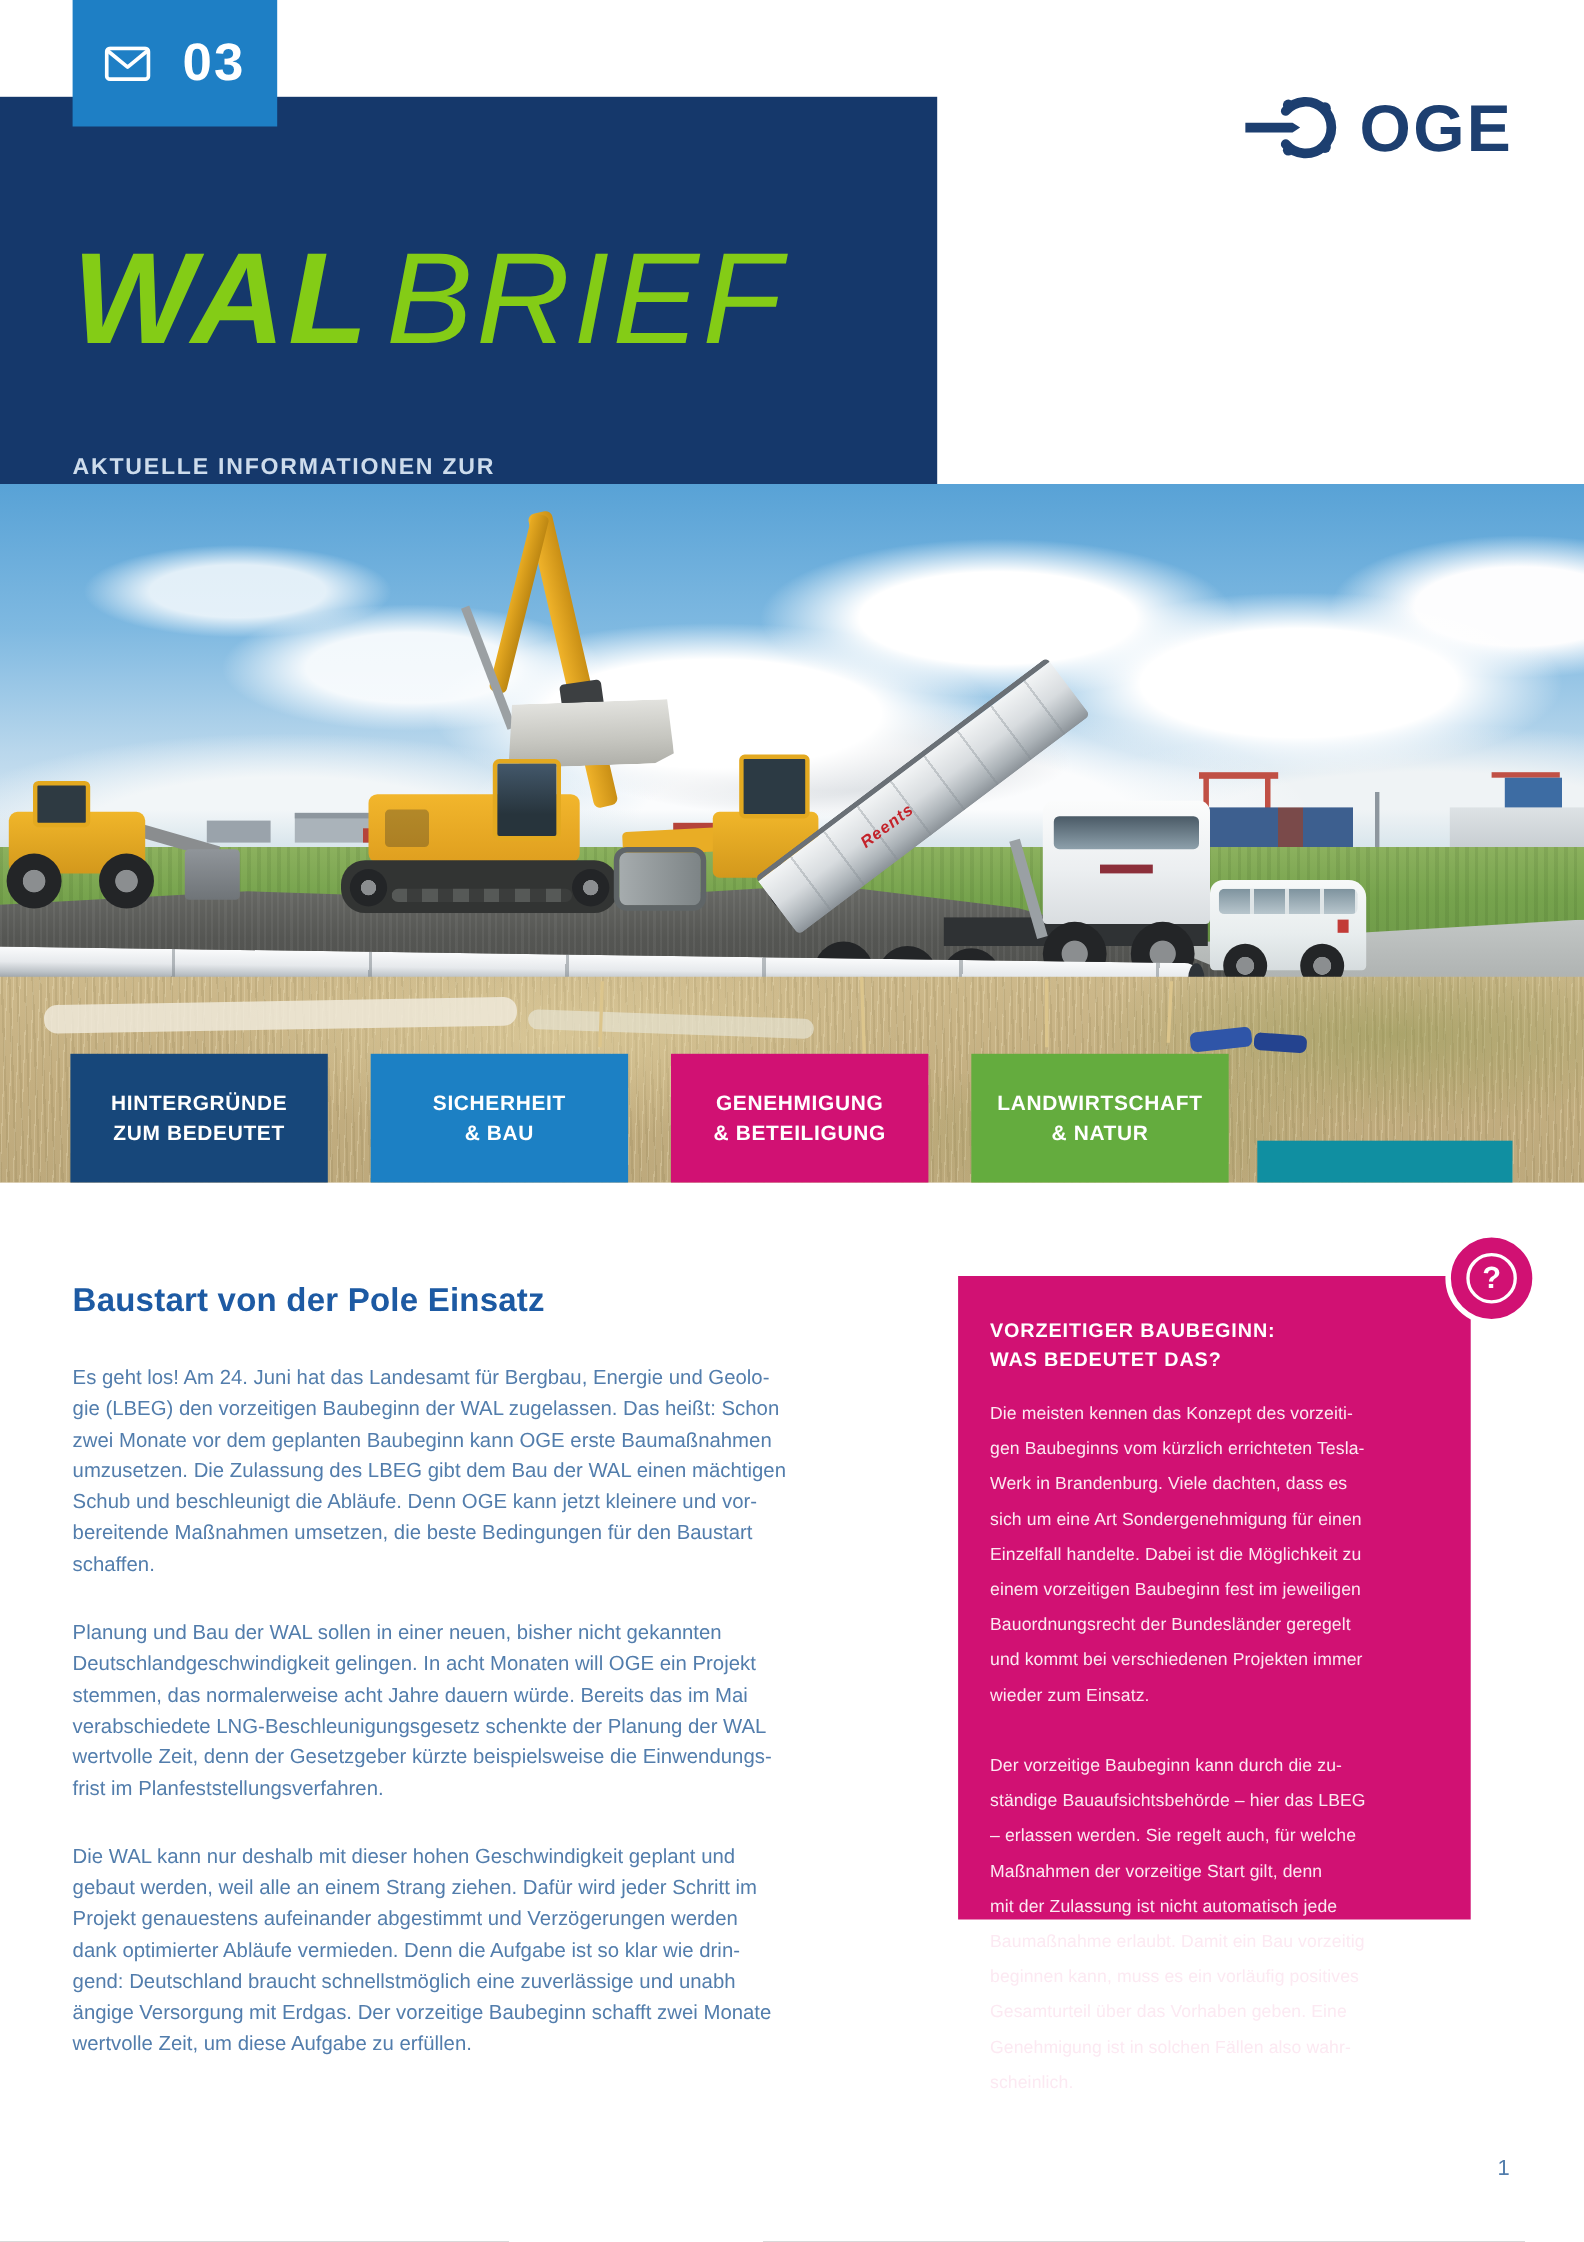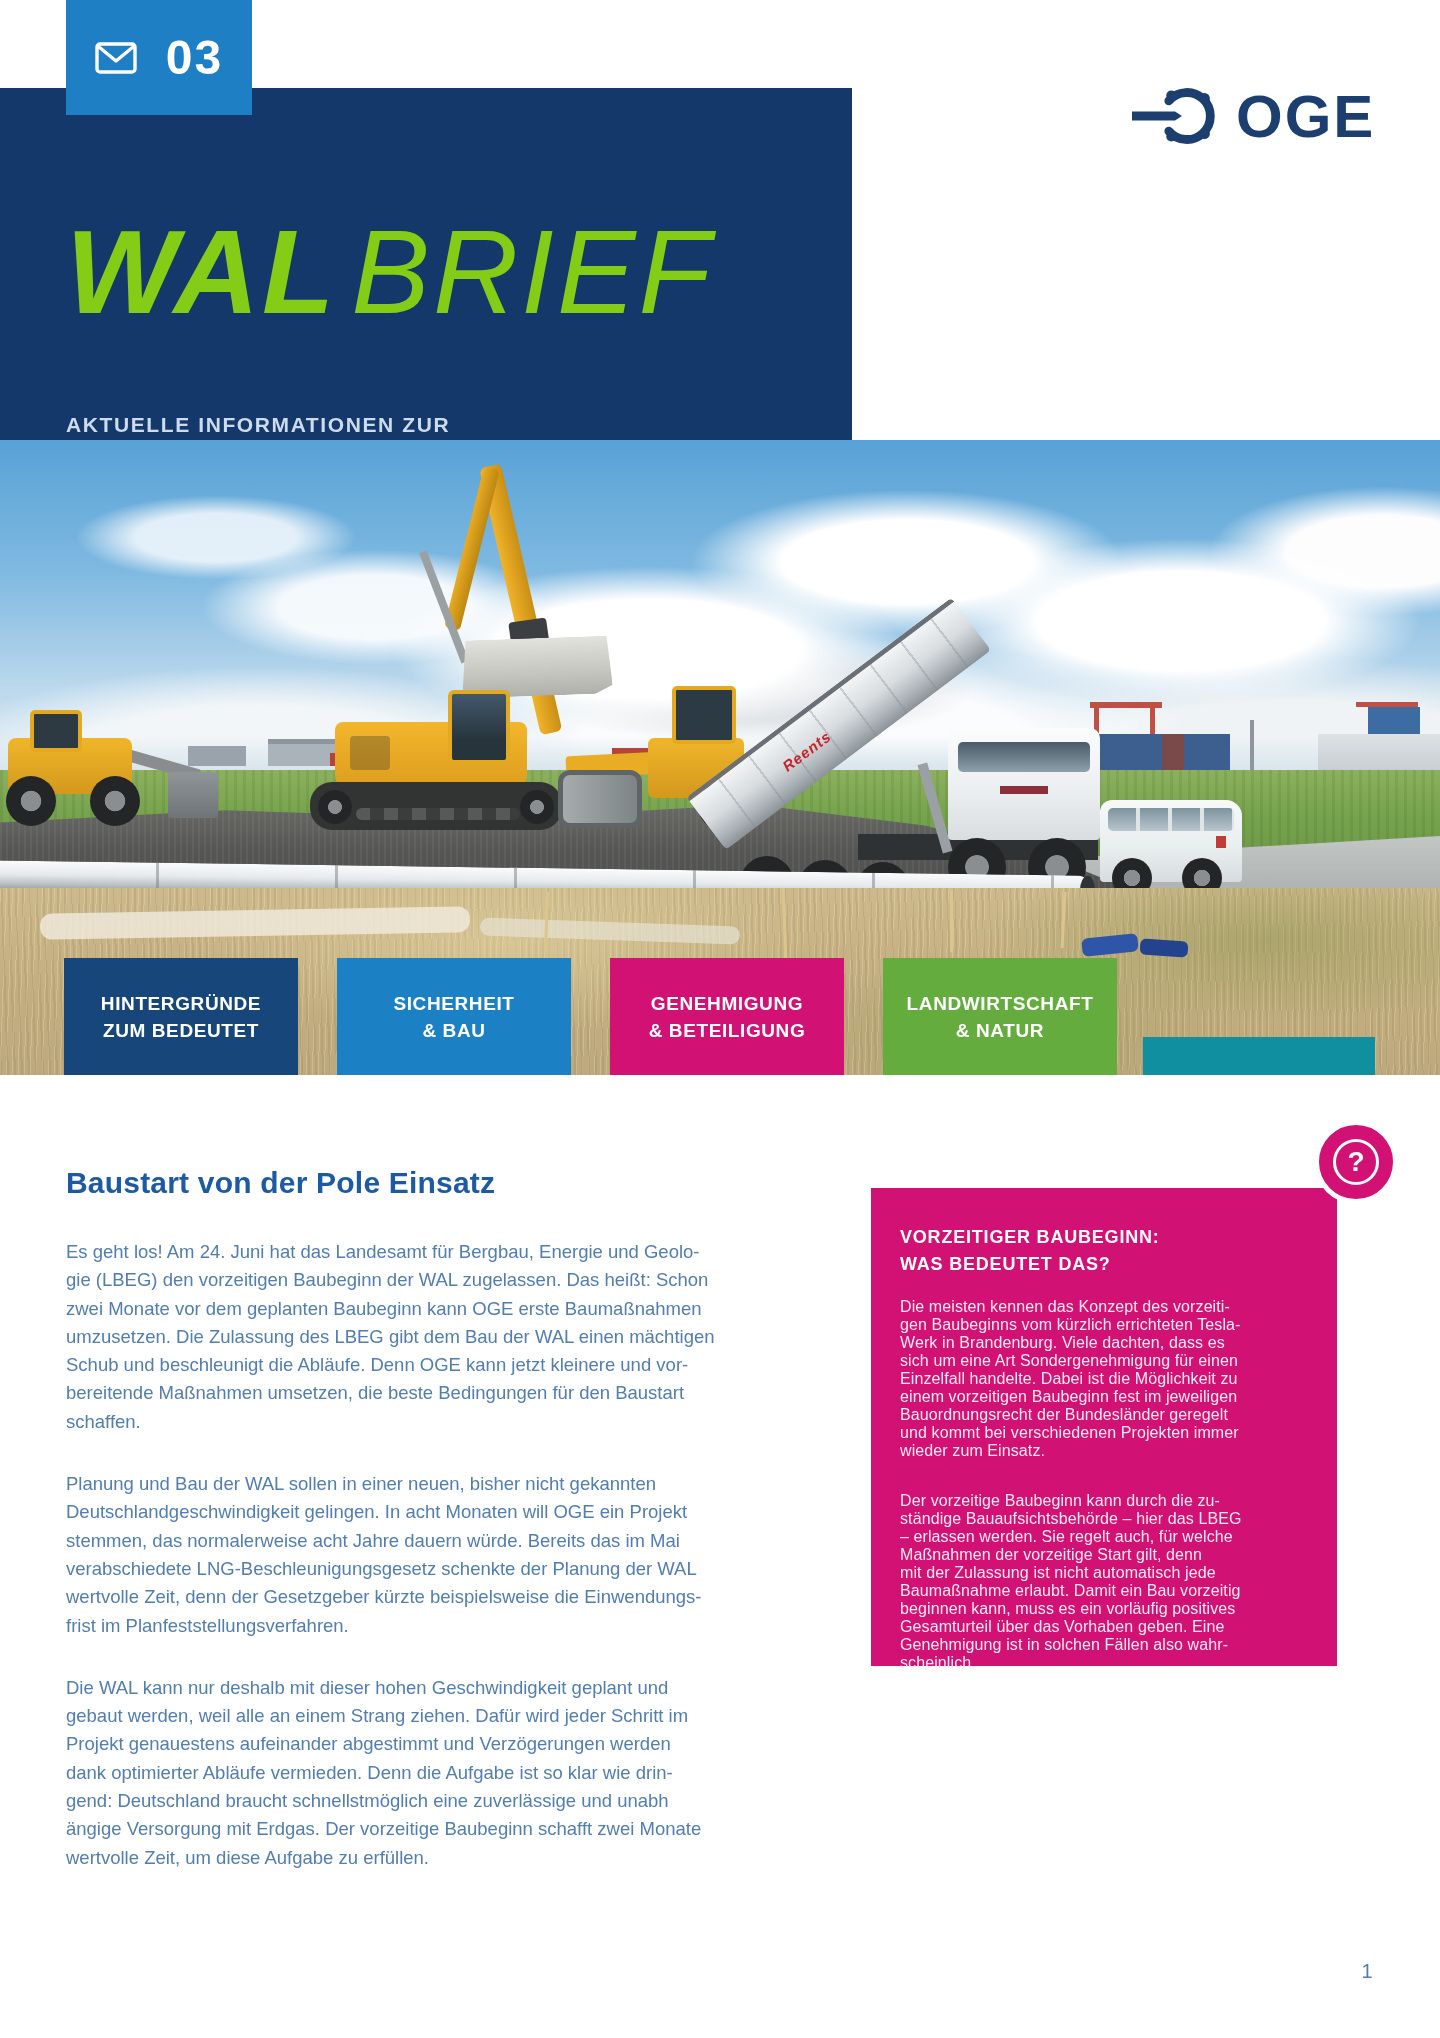--- a/index.html
+++ b/index.html
@@ -71,23 +71,23 @@
   .nav-btn { top: 958px; width: 234px; height: 117px; display: flex; align-items: center; justify-content: center; text-align: center; color: #fff; font-size: 19px; font-weight: 700; letter-spacing: .6px; line-height: 27px; cursor: pointer; }
   .nav-btn .lines { white-space: pre; }
 
   
   .article { left: 66px; top: 1166px; width: 720px; }
   .article h1 { color: #1d5aa3; font-size: 30px; font-weight: 700; letter-spacing: .2px; }
   .article .para { margin-top: 34px; color: #527dac; font-size: 18.5px; line-height: 28.3px; white-space: pre; }
   .article .para:first-of-type { margin-top: 38px; }
 
   
-  .infobox { left: 871px; top: 1188px; width: 466px; height: 478px; background: #d11173; padding: 36px 40px 0 29px; }
+  .infobox { left: 871px; top: 1160px; width: 466px; height: 585px; background: #d11173; padding: 36px 40px 0 29px; }
   .infobox .ib-title { color: #fff; font-size: 18px; font-weight: 700; letter-spacing: .8px; line-height: 27px; white-space: pre; }
-  .infobox .ib-para { margin-top: 20px; color: #fce9f2; font-size: 16px; line-height: 18px; letter-spacing: .1px; white-space: pre; }
+  .infobox .ib-para { margin-top: 20px; color: #fce9f2; font-size: 16px; line-height: 32px; letter-spacing: .1px; white-space: pre; }
   .infobox .ib-para + .ib-para { margin-top: 32px; }
   .help-badge { left: 1314px; top: 1120px; width: 84px; height: 84px; border-radius: 50%; background: #d11173; border: 5px solid #fff; display: flex; align-items: center; justify-content: center; z-index: 6; }
   .help-ring { width: 46px; height: 46px; border-radius: 50%; border: 3.5px solid #fff; display: flex; align-items: center; justify-content: center; color: #fff; font-size: 28px; font-weight: 700; }
 
   .page-number { left: 1352px; top: 1960px; width: 30px; text-align: center; color: #527dac; font-size: 20px; }
 </style>
 </head>
 <body>
 
 <div class="page">

